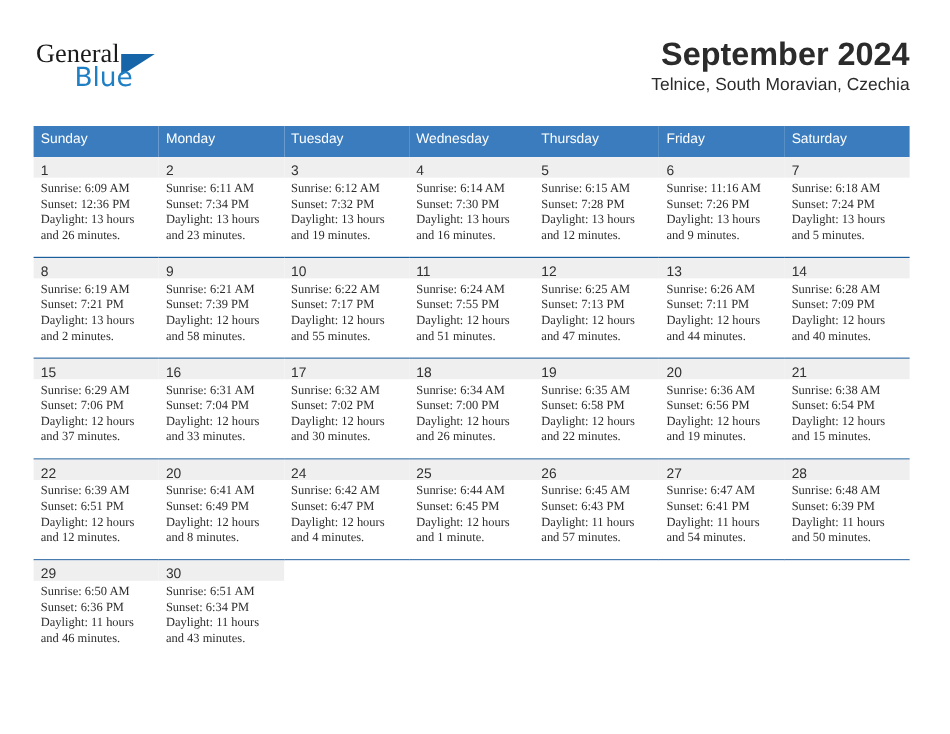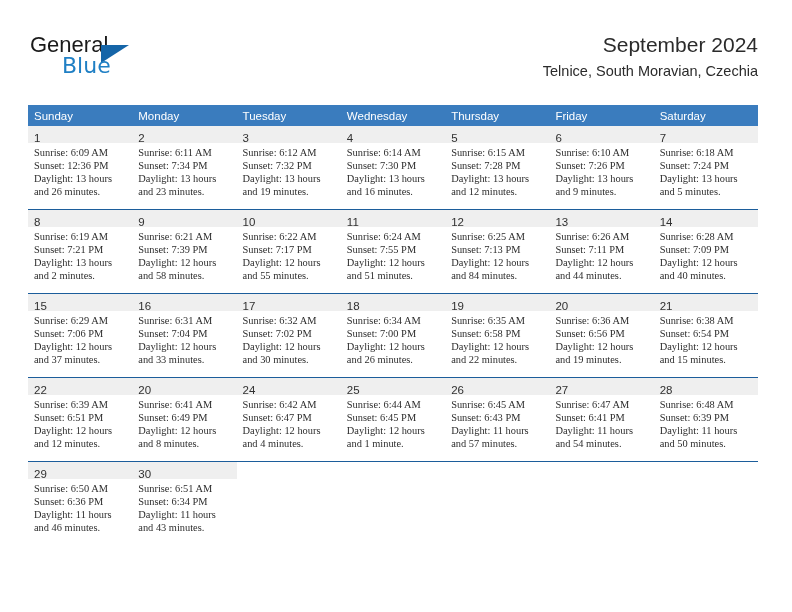--- a/index.html
+++ b/index.html
@@ -36,21 +36,21 @@
     width: 200px;
     height: 56px;
   }
   .brand-general {
     position: absolute;
     left: 2px;
     top: 0px;
     font-size: 22px;
     letter-spacing: 0px;
     color: #1a1a1a;
-    font-family: Liberation Sans, sans-serif;
+    font-family: Liberation Serif, serif;
     font-weight: 400;
   }
   .brand-blue {
     position: absolute;
     left: 34px;
     top: 21px;
     font-size: 22px;
     color: #1f7fc4;
     font-family: "DejaVu Sans", sans-serif;
     font-weight: 400;
@@ -66,22 +66,22 @@
     border-bottom: 18px solid transparent;
   }
 
   .title-block {
     position: absolute;
     right: 0;
     top: 0;
     text-align: right;
   }
   .month-title {
-    font-size: 21px;
-    font-weight: 400;
+    font-size: 27px;
+    font-weight: 700;
     color: #2b2b2b;
     line-height: 34px;
     white-space: nowrap;
     font-family: "Liberation Sans", sans-serif;
   }
   .location-title {
     font-size: 14.5px;
     font-weight: 400;
     color: #2b2b2b;
     line-height: 18px;
@@ -97,21 +97,21 @@
     width: 730px;
     border-collapse: collapse;
     table-layout: fixed;
   }
   .calendar th {
     background: #3a7cbe;
     color: #ffffff;
     font-size: 11.5px;
     font-weight: 400;
     text-align: left;
-    padding: 5px 0 4px 6px;
+    padding: 5px 0 9px 6px;
     height: 11px;
     border: none;
     font-family: "Liberation Sans", sans-serif;
   }
   .calendar col {
     width: 104.28px;
   }
 
   .day-cell {
     vertical-align: top;
@@ -249,21 +249,21 @@
                 <div>Sunset: 7:28 PM</div>
                 <div>Daylight: 13 hours</div>
                 <div>and 12 minutes.</div>
               </div>
             </div>
           </td>
           <td class="day-cell">
             <div class="day-inner">
               <div class="daynum-band"><span class="daynum">6</span></div>
               <div class="details">
-                <div>Sunrise: 6:10 AM</div>
+                <div>Sunrise: 11:16 AM</div>
                 <div>Sunset: 7:26 PM</div>
                 <div>Daylight: 13 hours</div>
                 <div>and 9 minutes.</div>
               </div>
             </div>
           </td>
           <td class="day-cell">
             <div class="day-inner">
               <div class="daynum-band"><span class="daynum">7</span></div>
               <div class="details">
@@ -320,21 +320,21 @@
               </div>
             </div>
           </td>
           <td class="day-cell">
             <div class="day-inner">
               <div class="daynum-band"><span class="daynum">12</span></div>
               <div class="details">
                 <div>Sunrise: 6:25 AM</div>
                 <div>Sunset: 7:13 PM</div>
                 <div>Daylight: 12 hours</div>
-                <div>and 84 minutes.</div>
+                <div>and 47 minutes.</div>
               </div>
             </div>
           </td>
           <td class="day-cell">
             <div class="day-inner">
               <div class="daynum-band"><span class="daynum">13</span></div>
               <div class="details">
                 <div>Sunrise: 6:26 AM</div>
                 <div>Sunset: 7:11 PM</div>
                 <div>Daylight: 12 hours</div>

